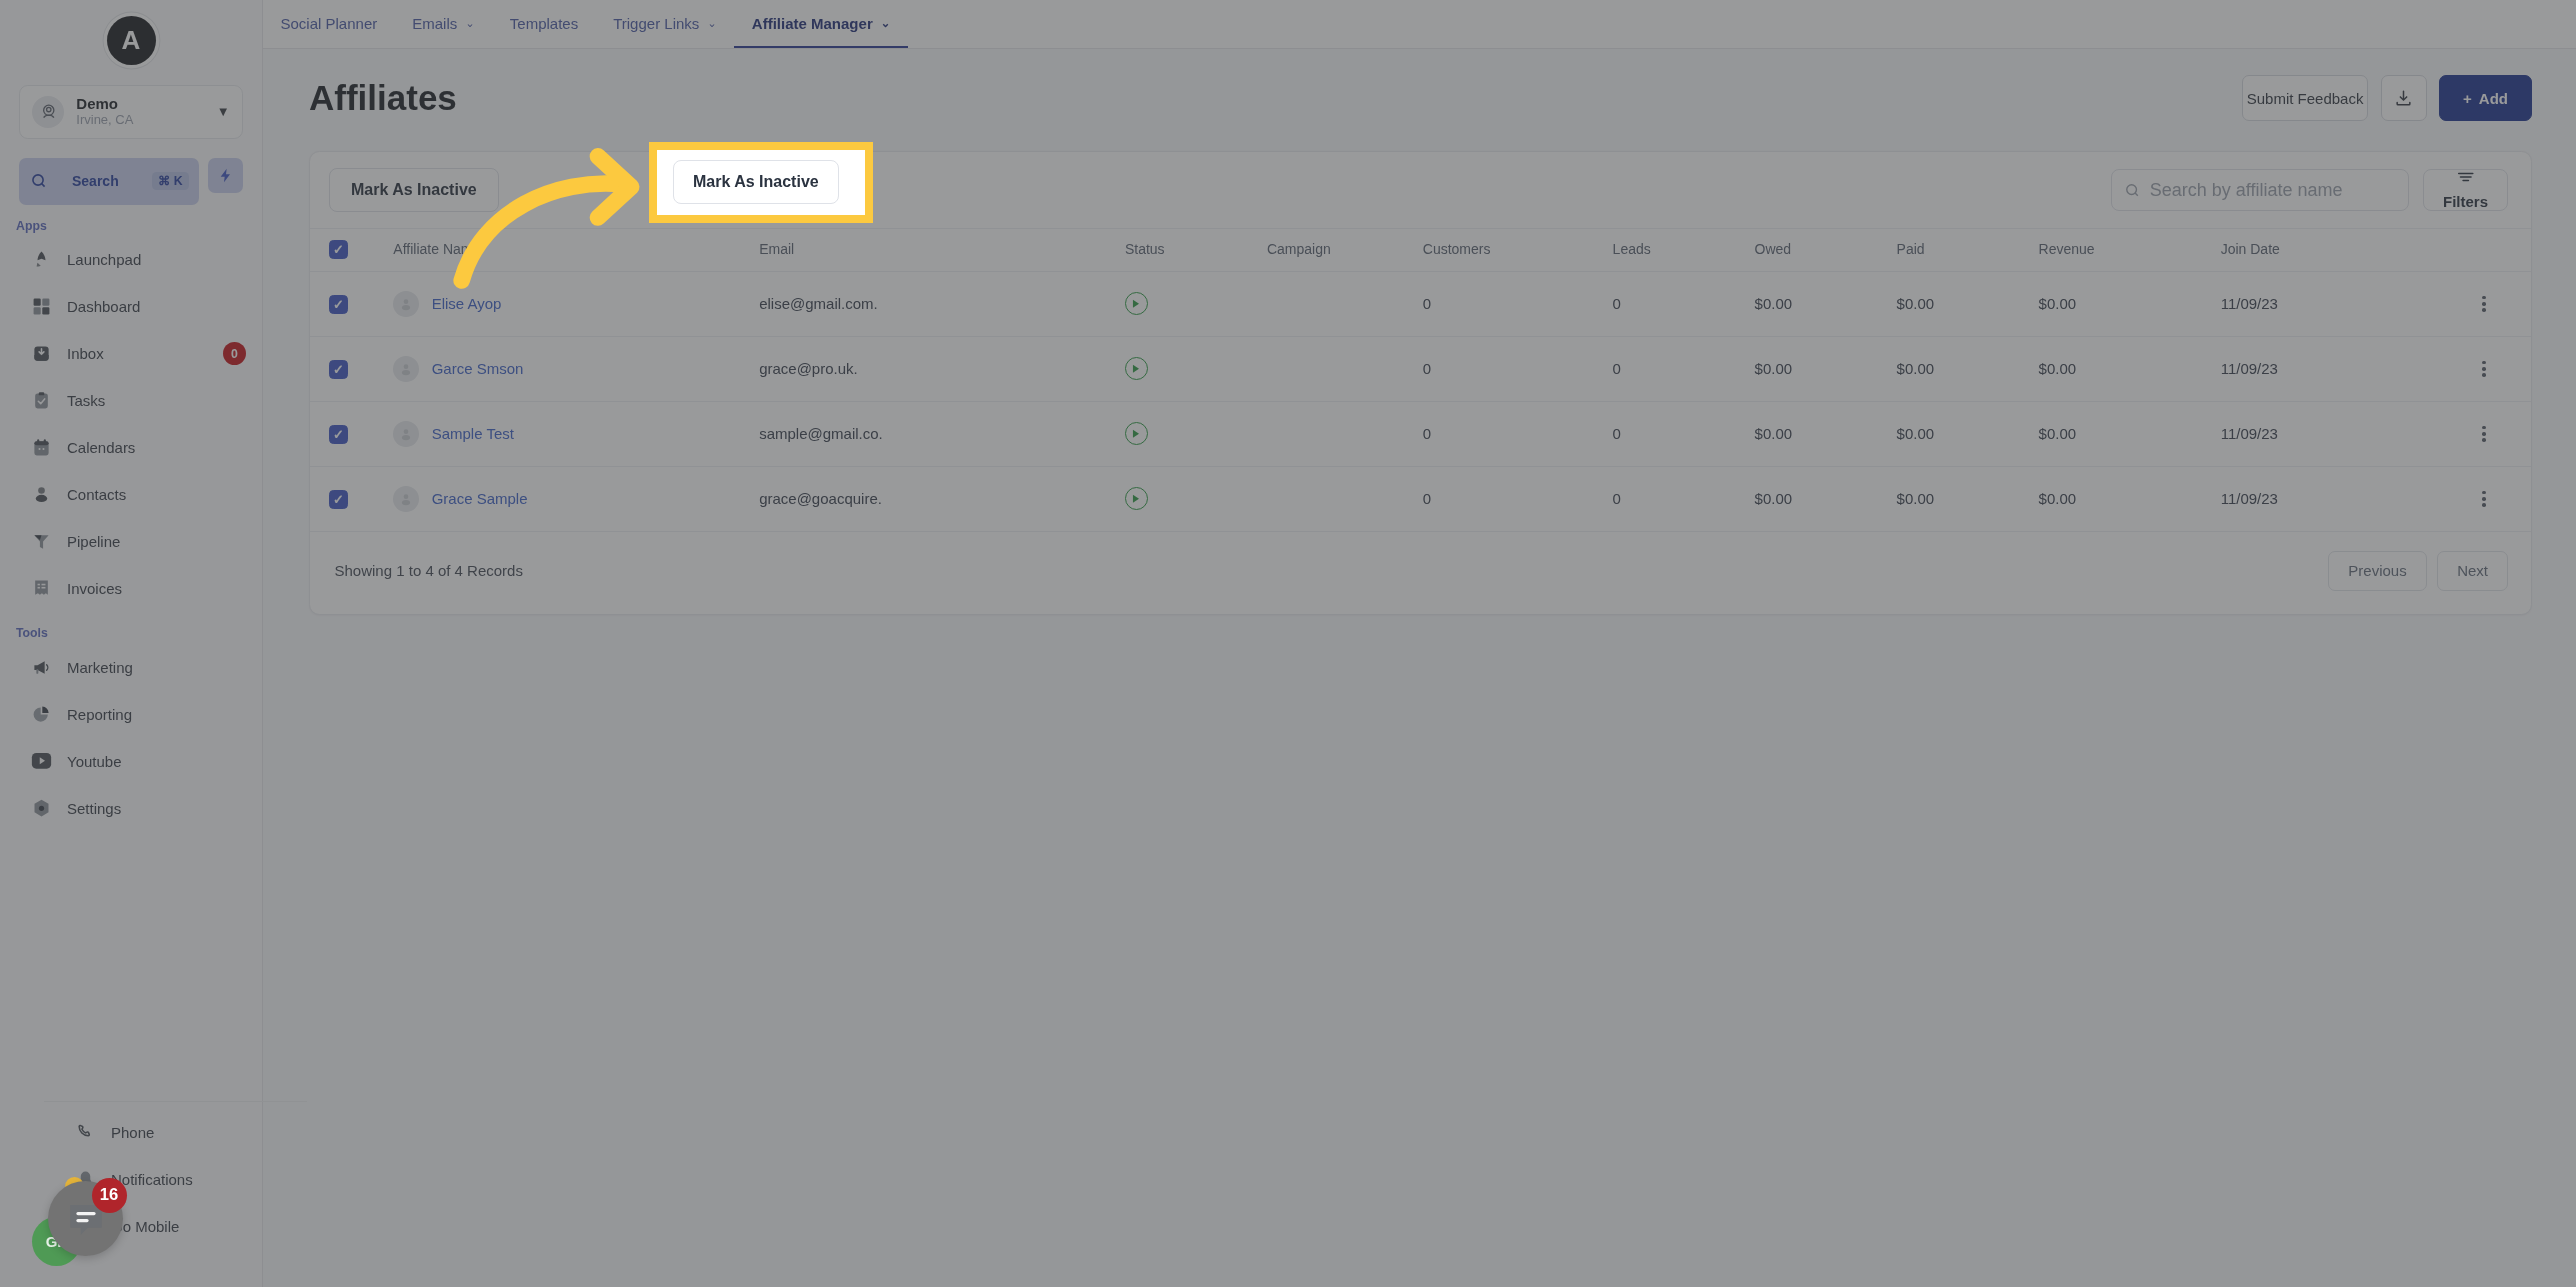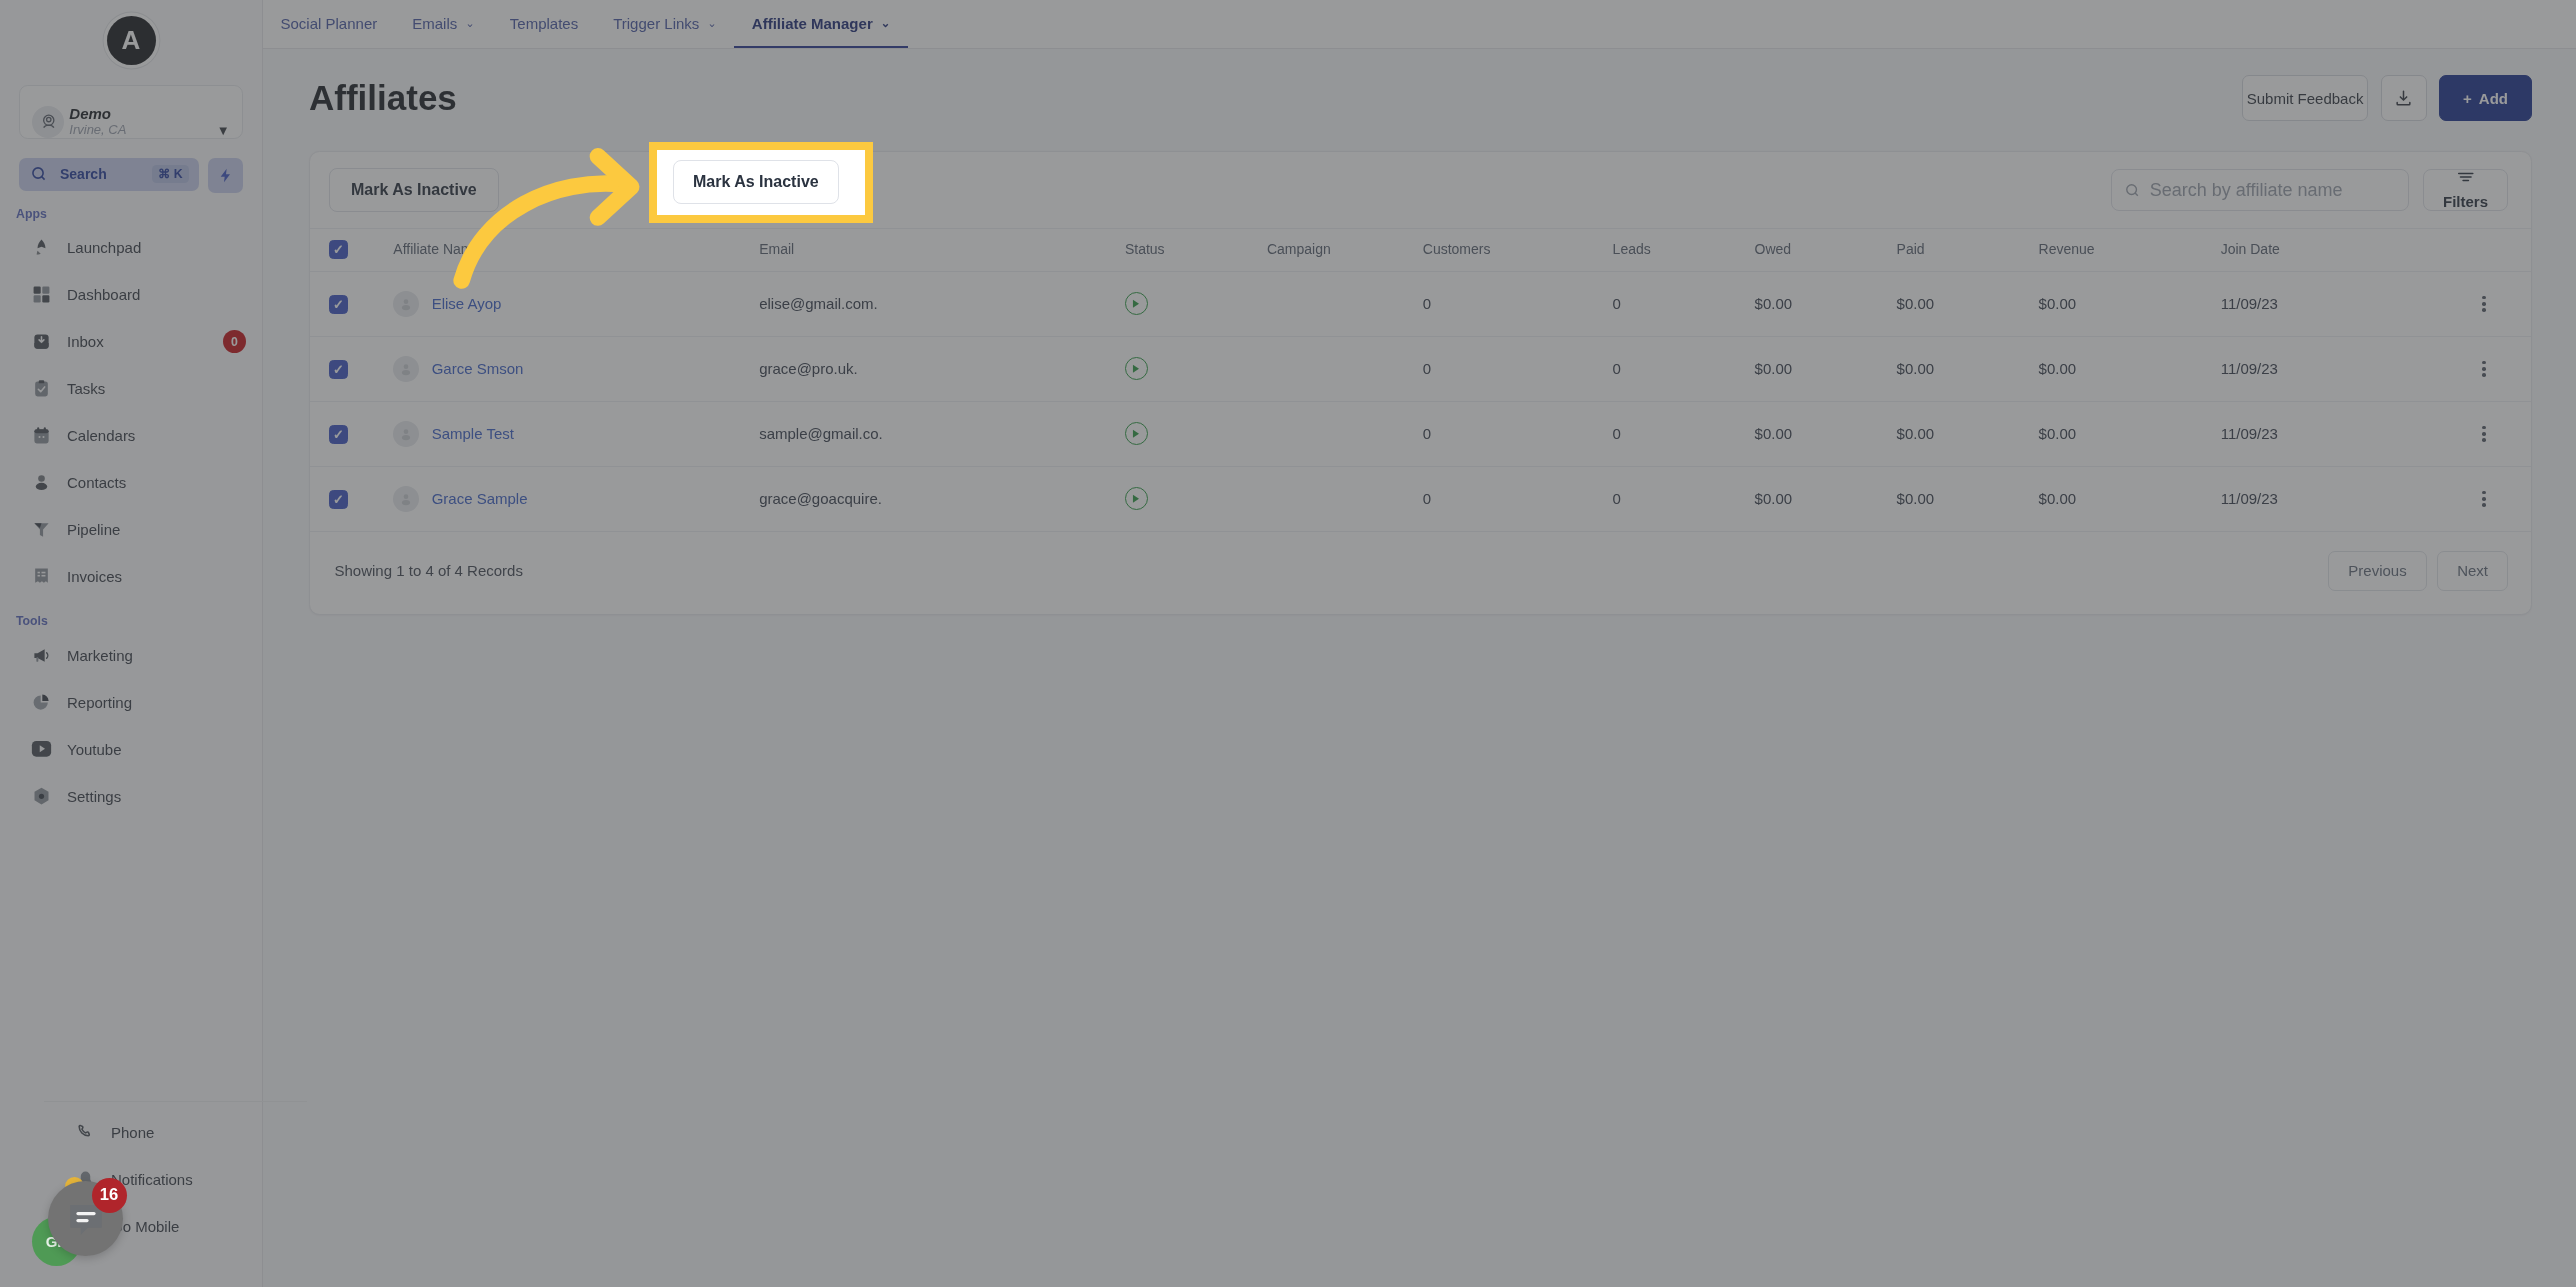--- a/index.html
+++ b/index.html
@@ -38,40 +38,39 @@
     width: 49px; height: 49px; border-radius: 50%;
     background: #1d1f23; color:#fff;
     display:flex; align-items:center; justify-content:center;
     font-size: 26px; font-weight: 700;
     box-shadow: 0 0 0 3.5px #ffffff, 0 0 0 4.4px #e3e5e9;
   }
   .loc-card {
     margin: 3.5px 19px 0 19px;
     height: 54px;
     border: 0.9px solid #e6e8ec; border-radius: 8.8px;
-    display: flex; align-items: flex-end; gap: 5px;
+    display: flex; align-items: center; gap: 12px;
     padding: 0 12.3px;
     background: #fff;
-    font-style: italic;
   }
   .loc-ico {
     width: 32px; height: 32px; border-radius: 50%;
     background: #e9eaee;
     display:flex;align-items:center;justify-content:center;
   }
   .loc-txt { flex: 1; line-height: 1.15; }
   .loc-name { font-size: 15px; font-weight: 700; color: #1f2328; }
   .loc-sub { font-size: 13px; color: #9aa0ad; }
   .chev { color:#3b3f46; font-size: 13px; }
 
   .search-row { display: flex; gap: 8.8px; margin: 19px 19px 0 19px; }
   .search-box {
-    flex: 1; height: 33px; border-radius: 7px;
+    flex: 1; height: 47px; border-radius: 7px;
     background: #c9d0ee;
-    display: flex; align-items: center; gap: 13px; padding: 0 10.5px;
+    display: flex; align-items: center; gap: 25px; padding: 0 10.5px;
   }
   .search-label { font-size: 14px; color: #29409e; font-weight: 700; flex:1; }
   .kbd {
     background: #b7c0e4; color: #29409e; font-size: 12.3px;
     padding: 1.8px 6.1px; border-radius: 4.4px; font-weight: 600;
   }
   .bolt-box {
     width: 35px; height: 35px; border-radius: 7px;
     background: #c9d0ee; display:flex; align-items:center;justify-content:center;
   }

